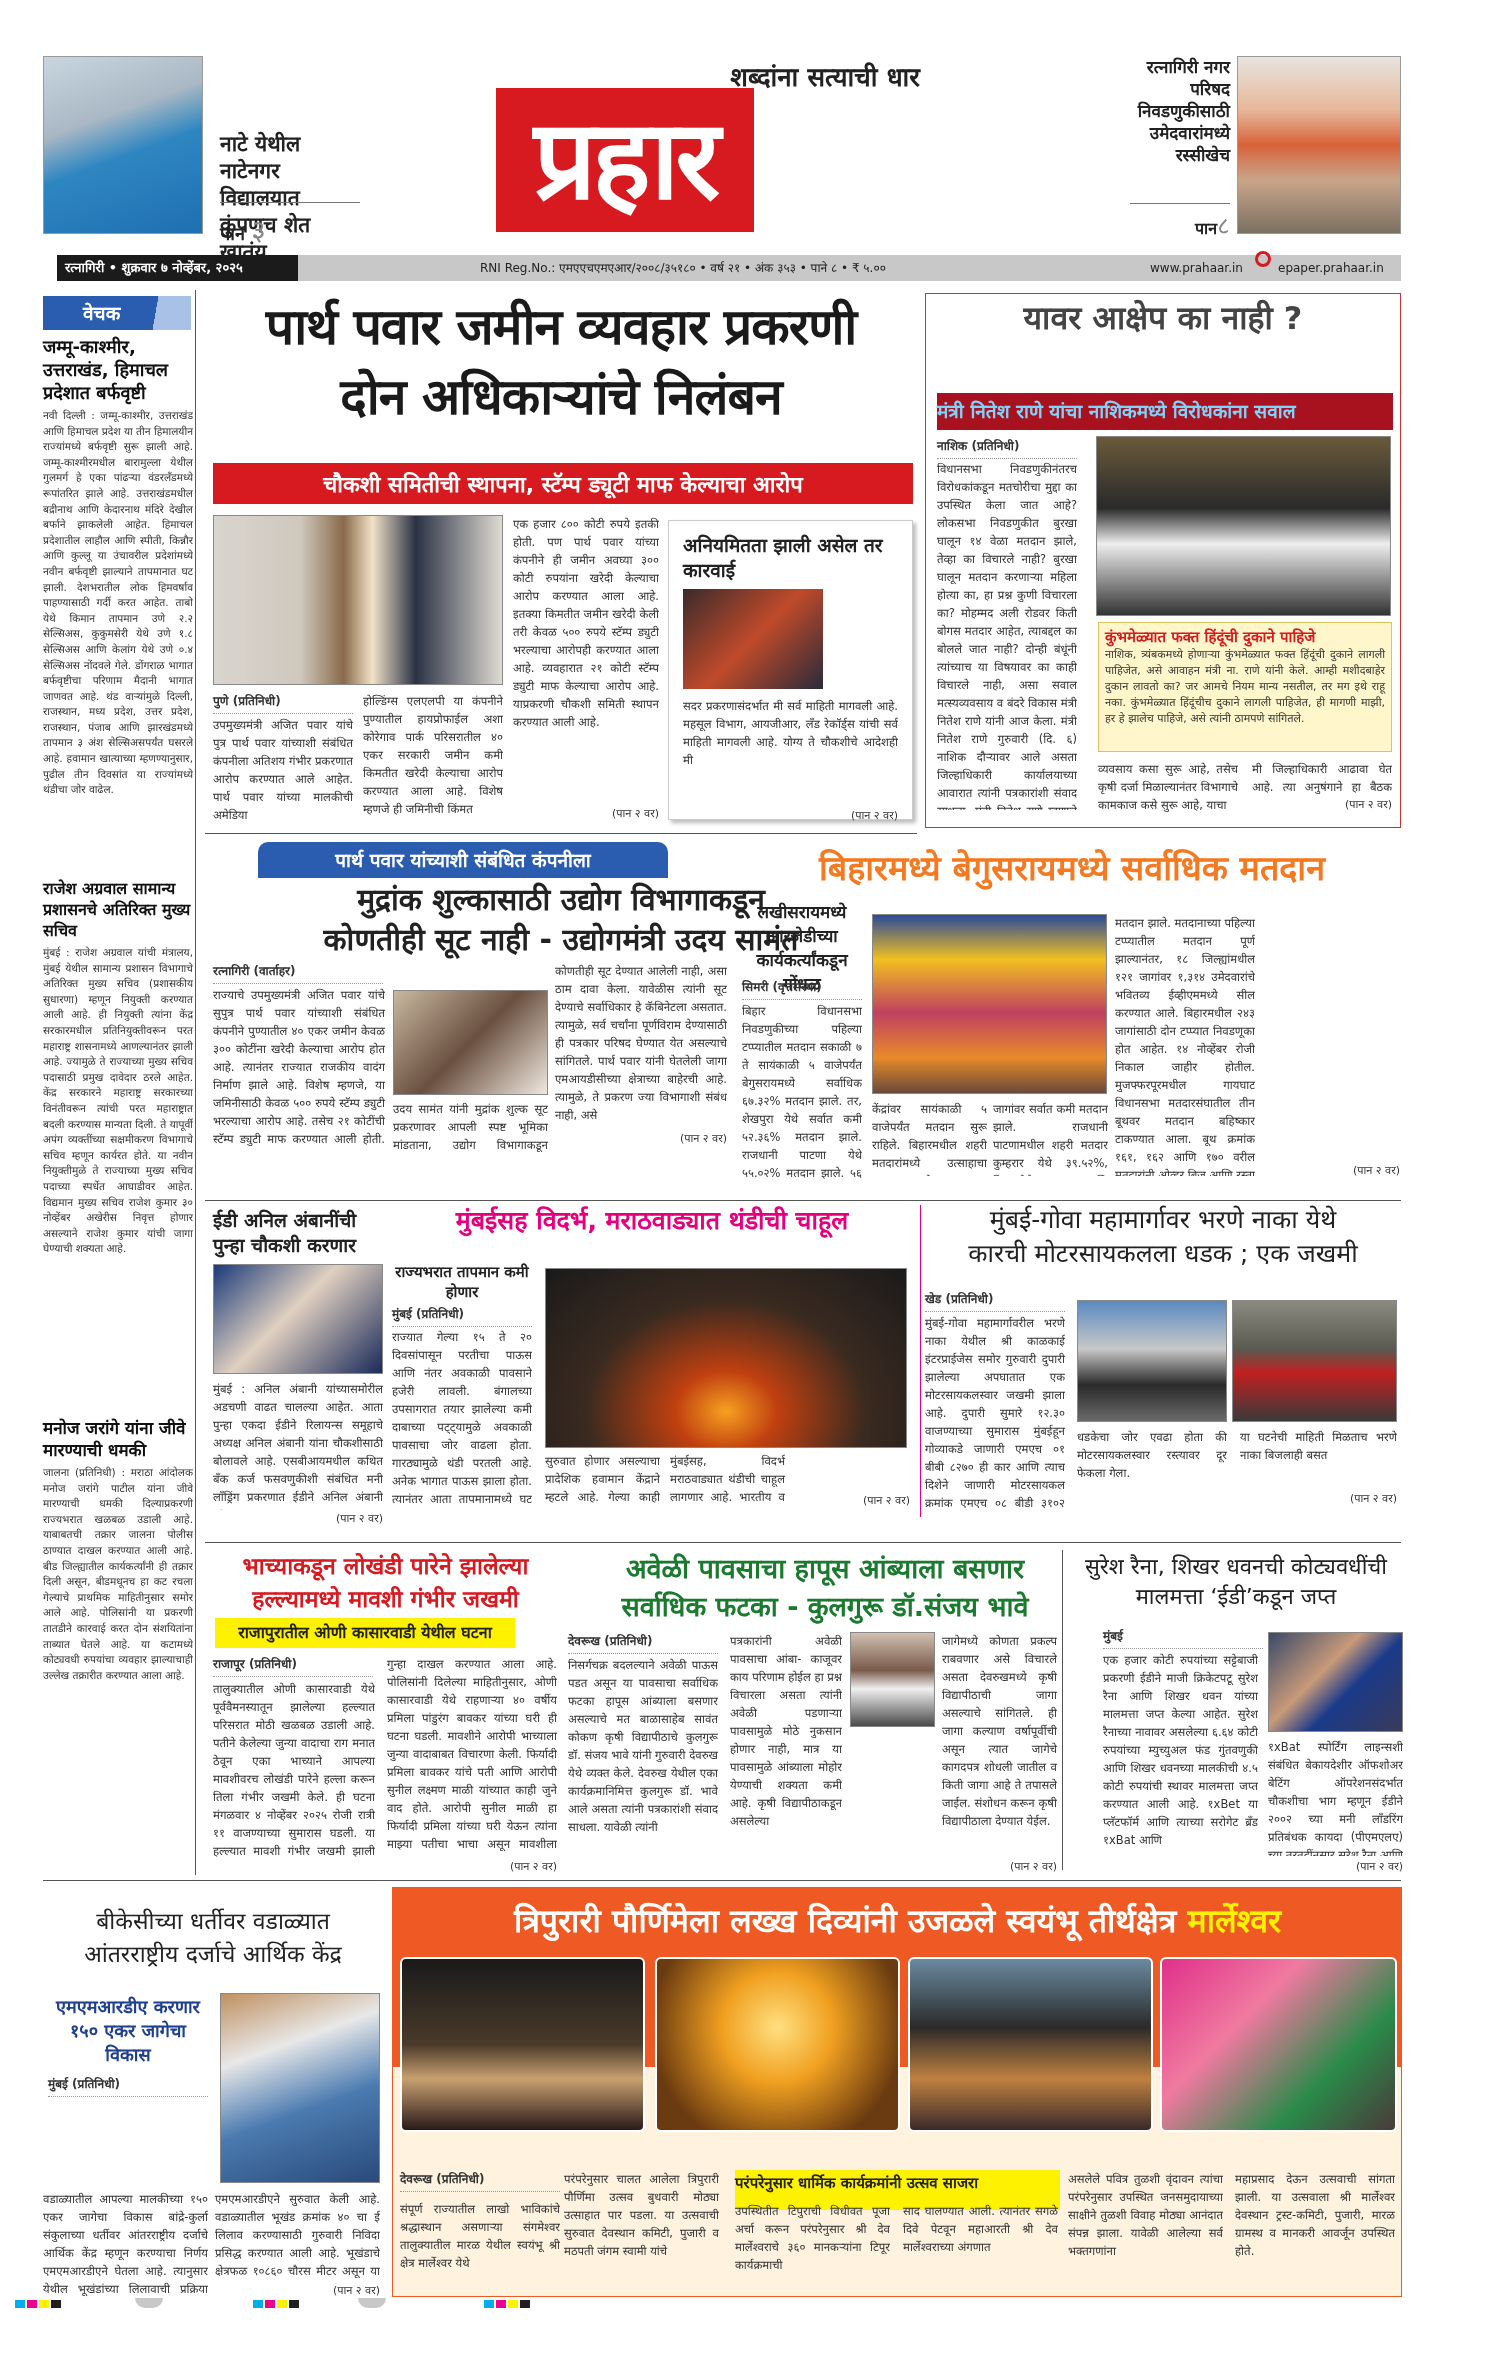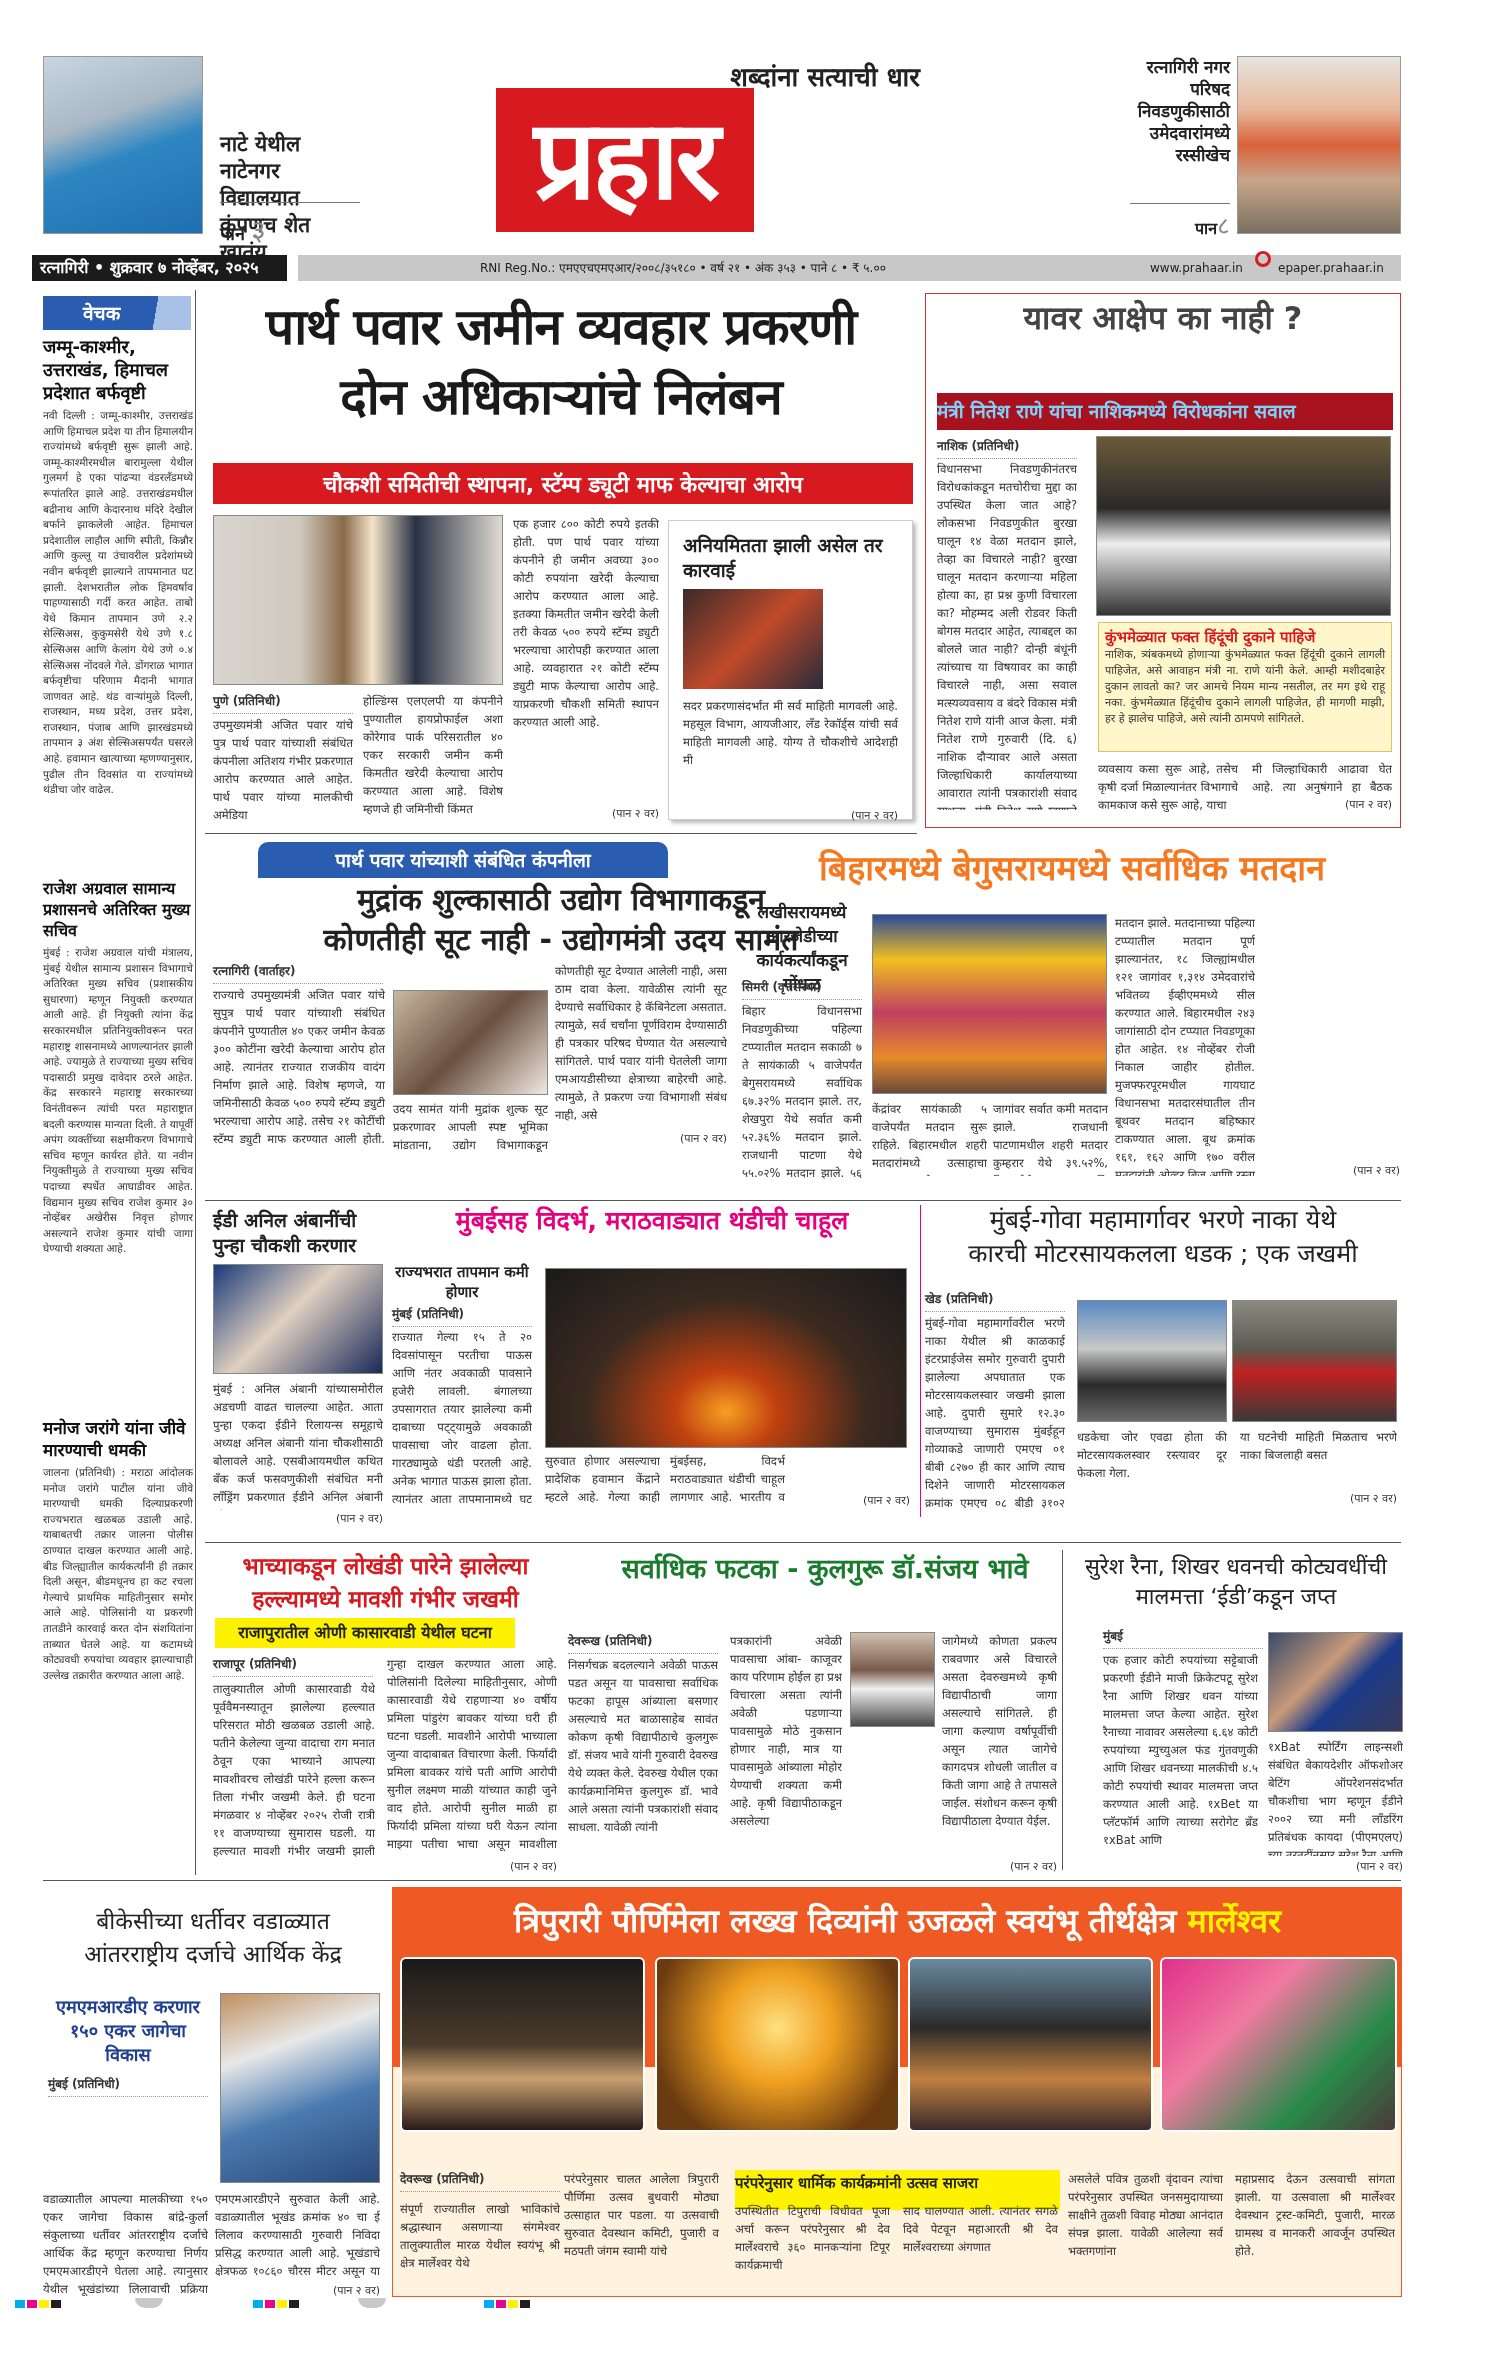--- a/index.html
+++ b/index.html
@@ -19,21 +19,21 @@
 <div class="abs" style="left:220px;top:210px;font-size:18px;font-weight:bold;"><span>पान</span> <span style="font-size:28px;color:#888;font-weight:normal;">३</span></div>
 
 <div class="abs serif" style="left:620px;top:58px;width:300px;text-align:right;font-size:26px;font-weight:bold;color:#222;">शब्दांना सत्याची धार</div>
 <div class="abs" style="left:496px;top:88px;width:258px;height:144px;background:#d71920;color:#fff;font-size:110px;font-weight:bold;line-height:144px;text-align:center;font-family:'DejaVu Sans',sans-serif;letter-spacing:-4px;">प्रहार</div>
 
 <div class="abs serif" style="left:1130px;top:56px;width:100px;text-align:right;font-size:17px;line-height:22px;font-weight:bold;color:#222;">रत्नागिरी नगर परिषद निवडणुकीसाठी उमेदवारांमध्ये रस्सीखेच</div>
 <div class="abs" style="left:1130px;top:203px;width:100px;height:1px;background:#777;"></div>
 <div class="abs" style="left:1195px;top:208px;font-size:16px;font-weight:bold;"><span>पान</span><span style="font-size:24px;color:#888;font-weight:normal;">८</span></div>
 <div class="abs" style="left:1237px;top:56px;width:164px;height:178px;background:linear-gradient(180deg,#e8e4de 0%,#e7b79a 30%,#d8623a 50%,#c9a58a 70%,#7a7060 100%);border:1px solid #999;"></div>
 
-<div class="abs" style="left:32px;top:255px;width:255px;height:26px;background:#1b1b1b;color:#fff;font-size:16px;font-weight:bold;line-height:26px;padding-left:8px;">रत्नागिरी • शुक्रवार ७ नोव्हेंबर, २०२५</div>
+<div class="abs" style="left:57px;top:255px;width:255px;height:26px;background:#1b1b1b;color:#fff;font-size:13px;font-weight:bold;line-height:26px;padding-left:8px;">रत्नागिरी • शुक्रवार ७ नोव्हेंबर, २०२५</div>
 <div class="abs" style="left:298px;top:255px;width:1103px;height:26px;background:#c8c8c8;"></div>
 <div class="abs" style="left:480px;top:255px;height:26px;line-height:26px;font-size:12px;color:#222;">RNI Reg.No.: एमएएचएमएआर/२००८/३५१८० • वर्ष २१ • अंक ३५३ • पाने ८ • ₹ ५.००</div>
 <div class="abs" style="left:1150px;top:255px;height:26px;line-height:26px;font-size:12px;color:#222;">www.prahaar.in</div>
 <div class="abs" style="left:1255px;top:251px;width:16px;height:16px;border:3px solid #d71920;border-radius:50%;"></div>
 <div class="abs" style="left:1278px;top:255px;height:26px;line-height:26px;font-size:12px;color:#222;">epaper.prahaar.in</div>
 
 <div class="abs" style="left:195px;top:290px;width:1px;height:1585px;background:#555;"></div>
 <div class="abs" style="left:43px;top:296px;width:148px;height:34px;background:linear-gradient(100deg,#2a5db0 0%,#2a5db0 75%,#a9c1e6 75%);color:#fff;font-size:19px;font-weight:bold;line-height:34px;padding-left:40px;">वेचक</div>
 
 <div class="abs" style="left:43px;top:335px;width:150px;">
@@ -141,20 +141,21 @@
   <div>भाच्याकडून लोखंडी पारेने झालेल्या</div>
   <div>हल्ल्यामध्ये मावशी गंभीर जखमी</div>
 </div>
 <div class="abs" style="left:215px;top:1618px;width:300px;height:30px;background:#fff200;font-size:16px;font-weight:bold;line-height:30px;text-align:center;color:#222;">राजापुरातील ओणी कासारवाडी येथील घटना</div>
 <div class="abs dateline" style="left:213px;top:1655px;width:160px;">राजापूर (प्रतिनिधी)</div>
 <div class="abs body-text" style="left:213px;top:1680px;width:162px;height:178px;overflow:hidden;">तालुक्यातील ओणी कासारवाडी येथे पूर्ववैमनस्यातून झालेल्या हल्ल्यात परिसरात मोठी खळबळ उडाली आहे. पतीने केलेल्या जुन्या वादाचा राग मनात ठेवून एका भाच्याने आपल्या मावशीवरच लोखंडी पारेने हल्ला करून तिला गंभीर जखमी केले. ही घटना मंगळवार ४ नोव्हेंबर २०२५ रोजी रात्री ११ वाजण्याच्या सुमारास घडली. या हल्ल्यात मावशी गंभीर जखमी झाली असून आरोपी भाच्याविरुद्ध राजापूर पोलीस ठाण्यात</div>
 <div class="abs body-text" style="left:387px;top:1655px;width:170px;height:200px;overflow:hidden;">गुन्हा दाखल करण्यात आला आहे. पोलिसांनी दिलेल्या माहितीनुसार, ओणी कासारवाडी येथे राहणाऱ्या ४० वर्षीय प्रमिला पांडुरंग बावकर यांच्या घरी ही घटना घडली. मावशीने आरोपी भाच्याला जुन्या वादाबाबत विचारणा केली. फिर्यादी प्रमिला बावकर यांचे पती आणि आरोपी सुनील लक्ष्मण माळी यांच्यात काही जुने वाद होते. आरोपी सुनील माळी हा फिर्यादी प्रमिला यांच्या घरी येऊन त्यांना माझ्या पतीचा भाचा असून मावशीला मारहाण केली</div>
 <div class="abs continued" style="left:387px;top:1858px;width:170px;">(पान २ वर)</div>
 
 <div class="abs" style="left:565px;top:1550px;width:520px;text-align:center;font-size:27px;line-height:38px;font-weight:bold;color:#1a7a2e;">
+  <div>अवेळी पावसाचा हापूस आंब्याला बसणार</div>
   <div>सर्वाधिक फटका - कुलगुरू डॉ.संजय भावे</div>
 </div>
 <div class="abs dateline" style="left:568px;top:1632px;width:150px;">देवरूख (प्रतिनिधी)</div>
 <div class="abs body-text" style="left:568px;top:1656px;width:150px;height:198px;overflow:hidden;">निसर्गचक्र बदलल्याने अवेळी पाऊस पडत असून या पावसाचा सर्वाधिक फटका हापूस आंब्याला बसणार असल्याचे मत बाळासाहेब सावंत कोकण कृषी विद्यापीठाचे कुलगुरू डॉ. संजय भावे यांनी गुरुवारी देवरुख येथे व्यक्त केले. देवरुख येथील एका कार्यक्रमानिमित्त कुलगुरू डॉ. भावे आले असता त्यांनी पत्रकारांशी संवाद साधला. यावेळी त्यांनी</div>
 <div class="abs body-text" style="left:730px;top:1632px;width:112px;height:222px;overflow:hidden;">पत्रकारांनी अवेळी पावसाचा आंबा- काजूवर काय परिणाम होईल हा प्रश्न विचारला असता त्यांनी अवेळी पडणाऱ्या पावसामुळे मोठे नुकसान होणार नाही, मात्र या पावसामुळे आंब्याला मोहोर येण्याची शक्यता कमी आहे. कृषी विद्यापीठाकडून असलेल्या</div>
 <div class="abs" style="left:850px;top:1632px;width:85px;height:95px;background:linear-gradient(180deg,#d0c0b0 0%,#7a5a4a 40%,#f0f0f0 60%,#4a4a4a 100%);border:1px solid #888;"></div>
 <div class="abs body-text" style="left:942px;top:1632px;width:115px;height:222px;overflow:hidden;">जागेमध्ये कोणता प्रकल्प राबवणार असे विचारले असता देवरुखमध्ये कृषी विद्यापीठाची जागा असल्याचे सांगितले. ही जागा कल्याण वर्षापूर्वीची असून त्यात जागेचे कागदपत्र शोधली जातील व किती जागा आहे ते तपासले जाईल. संशोधन करून कृषी विद्यापीठाला देण्यात येईल.</div>
 <div class="abs continued" style="left:942px;top:1858px;width:115px;">(पान २ वर)</div>
 
 <div class="abs" style="left:1062px;top:1550px;width:1px;height:320px;background:#555;"></div>

